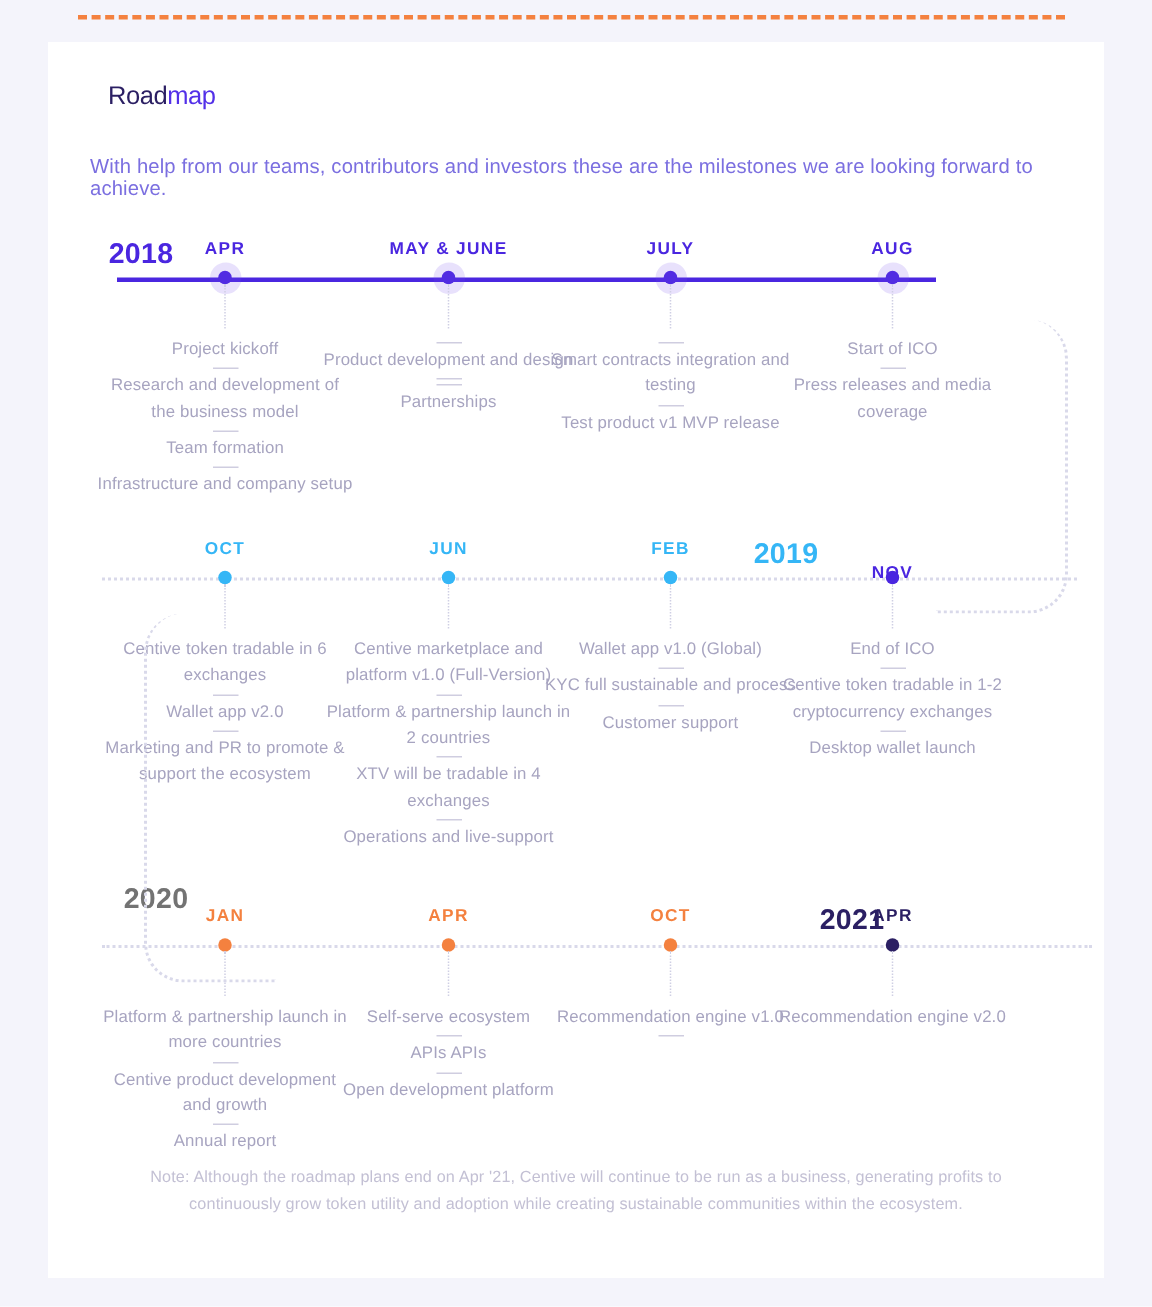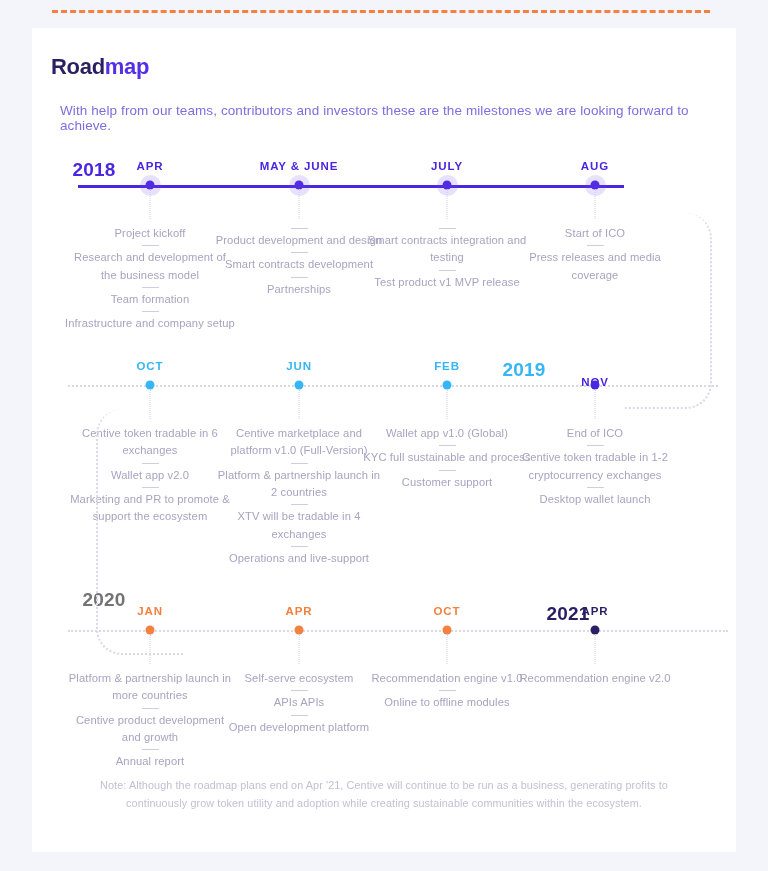--- a/index.html
+++ b/index.html
@@ -14,22 +14,22 @@
     position:absolute;
     left:52px; top:10px; width:658px; height:0;
     border-top:3px dashed #f4813f;
   }
   #card {
     position:absolute;
     left:32px; top:28px; width:704px; height:824px;
     background:#ffffff;
   }
   #title {
-    position:absolute; left:19px; top:26px;
-    font-size:22px; font-weight:bold; letter-spacing:-0.3px;
+    position:absolute; left:40px; top:26px;
+    font-size:17px; font-weight:normal; letter-spacing:-0.3px;
     color:#2b1f63;
   }
   #title .accent { color:#5330e8; }
   #subtitle {
     position:absolute; left:28px; top:75px;
     font-size:13.5px; color:#7b6fe0; letter-spacing:0.1px;
   }
 
   
   .row { position:absolute; left:0; width:704px; }
@@ -136,21 +136,20 @@
           </div>
         </div>
         <div class="node" style="left: 267px; top: 157px; width: 170px; margin-left: 0px;">
           <div class="mlabel" style="color: rgb(74, 38, 224); top: -25px;">MAY &amp; JUNE</div>
           <div class="dot halo" style="background: rgb(74, 38, 224);"></div>
           <div class="stem"></div>
           <div class="items" style="width: 170px;">
             <div class="sep"></div>
             <div>Product development and design</div>
             <div class="sep"></div>
-            <div>Smart contracts development</div>
             <div class="sep"></div>
             <div>Partnerships</div>
           </div>
         </div>
         <div class="node" style="left: 415px; top: 157px; width: 170px; margin-left: 0px;">
           <div class="mlabel" style="color: rgb(74, 38, 224); top: -25px;">JULY</div>
           <div class="dot halo" style="background: rgb(74, 38, 224);"></div>
           <div class="stem"></div>
           <div class="items" style="width: 170px;">
             <div class="sep"></div>
@@ -252,21 +251,20 @@
             <div>Open development platform</div>
           </div>
         </div>
         <div class="node" style="left: 415px; top: 602px; width: 170px; margin-left: 0px;">
           <div class="mlabel" style="color: rgb(244, 129, 63); top: -25px;">OCT</div>
           <div class="dot" style="background: rgb(244, 129, 63);"></div>
           <div class="stem"></div>
           <div class="items" style="width: 170px;">
             <div>Recommendation engine v1.0</div>
             <div class="sep"></div>
-            <div>Online to offline modules</div>
           </div>
         </div>
         <div class="node" style="left: 563px; top: 602px; width: 170px; margin-left: 0px;">
           <div class="mlabel" style="color: rgb(43, 31, 99); top: -25px;">APR</div>
           <div class="dot" style="background: rgb(43, 31, 99);"></div>
           <div class="stem"></div>
           <div class="items" style="width: 170px;">
             <div>Recommendation engine v2.0</div>
           </div>
         </div>

